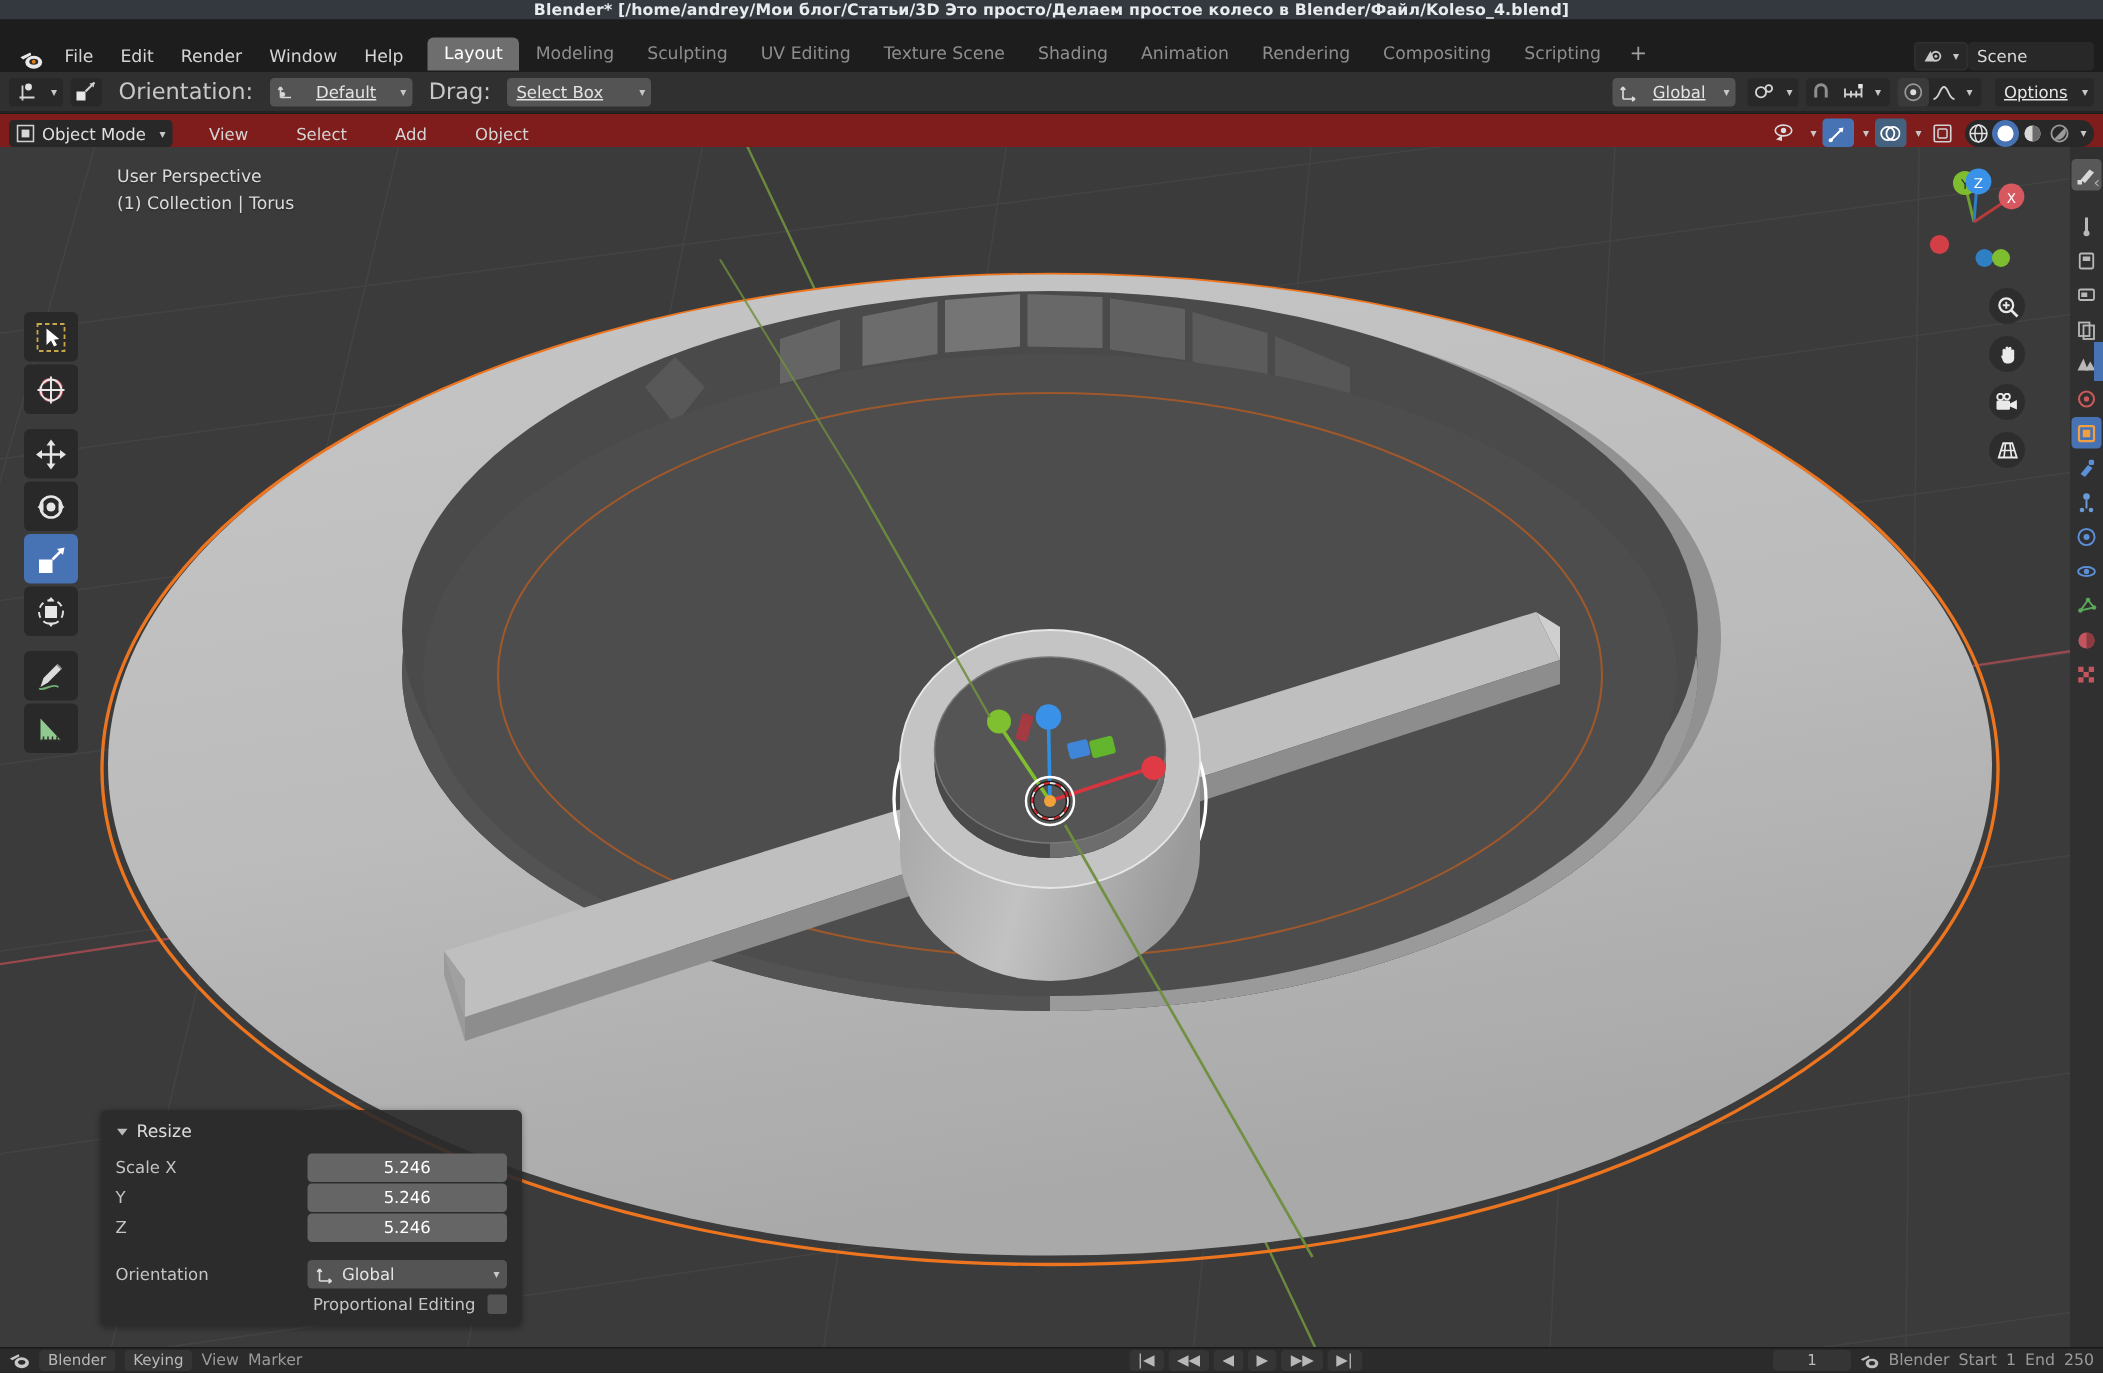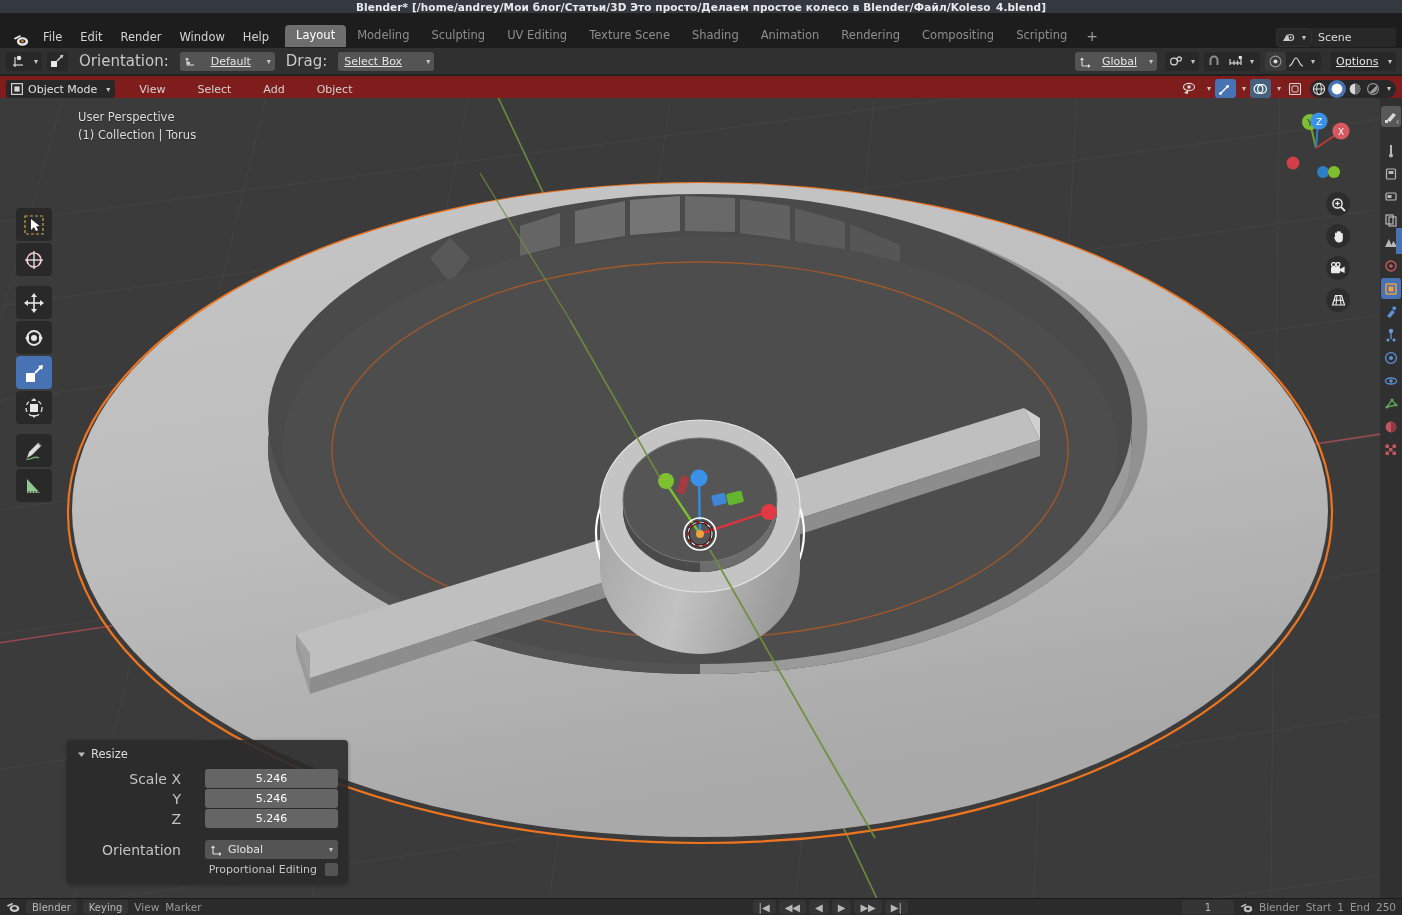--- a/index.html
+++ b/index.html
@@ -130,22 +130,22 @@
     position: absolute; left: 67px; bottom: 14px; width: 281px;
     background: #2b2b2be8; border-radius: 4px; padding: 5px 0 8px 0; z-index: 7;
     box-shadow: 0 1px 4px #00000055;
   }
   .op-title {
     display: flex; align-items: center; gap: 5px; color: #dcdcdc;
     font-size: 11.5px; padding: 2px 0 8px 10px;
   }
   .op-row { display: flex; align-items: center; height: 19px; margin-bottom: 1px; padding: 0 10px; }
   .op-label {
-    width: 128px; text-align: right; padding-right: 24px;
-    color: #c4c4c4; font-size: 14px; white-space: nowrap;
+    width: 128px; padding-right: 24px;
+    color: #c4c4c4; font-size: 11px; white-space: nowrap;
   }
   .op-value {
     flex: 1; background: #656565; border-radius: 3px; height: 19px;
     display: flex; align-items: center; justify-content: center;
     color: #ffffff; font-size: 11px;
   }
   .op-dd {
     flex: 1; background: #545454; border-radius: 3px; height: 19px;
     display: flex; align-items: center; padding: 0 5px; gap: 5px; color: #e4e4e4; font-size: 11px;
   }

